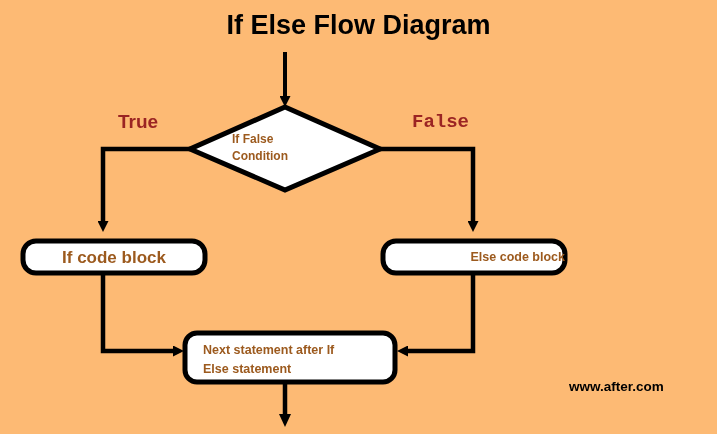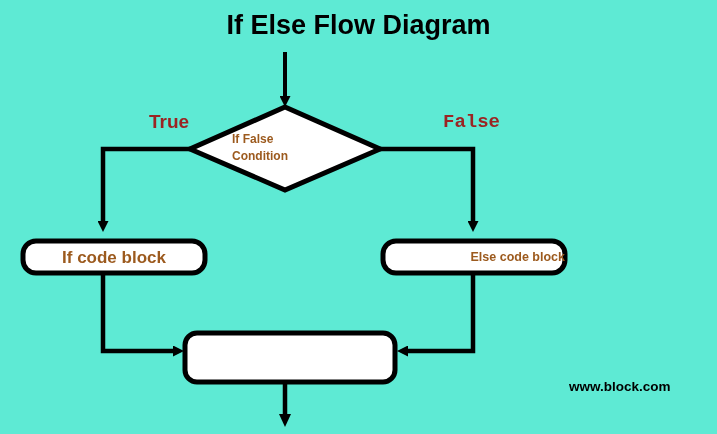--- a/index.html
+++ b/index.html
@@ -8,21 +8,21 @@
     padding: 0;
     background: #ffffff;
   }
   body {
     font-family: "Liberation Sans", sans-serif;
   }
   #canvas {
     position: relative;
     width: 717px;
     height: 434px;
-    background: #5eead4;
+    background: #fdba74;
     overflow: hidden;
   }
   #diagram-svg {
     position: absolute;
     left: 0;
     top: 0;
     width: 717px;
     height: 434px;
   }
 
@@ -40,21 +40,20 @@
     white-space: nowrap;
   }
 
   
   .branch-label {
     position: absolute;
     font-size: 19px;
     font-weight: bold;
     color: #9b2423;
     white-space: nowrap;
-    margin-left: 31px;
   }
   .branch-label.true-label  { left: 118px; top: 111px; }
   .branch-label.false-label { left: 412px; top: 111px; font-family: Liberation Mono, monospace; }
 
   
   .node-text {
     position: absolute;
     color: #9c5a1e;
     font-weight: bold;
     font-size: 12px;
@@ -149,16 +148,20 @@
 
   <div class="node-text decision-text">
     <div>If False</div>
     <div>Condition</div>
   </div>
 
   <div class="node-text if-block-text">If code block</div>
 
   <div class="node-text else-block-text">Else code block</div>
 
+  <div class="node-text merge-text">
+    <div>Next statement after If</div>
+    <div>Else statement</div>
+  </div>
 
-  <div class="watermark">www.block.com</div>
+  <div class="watermark">www.after.com</div>
 
 </div>
 
 </body></html>

